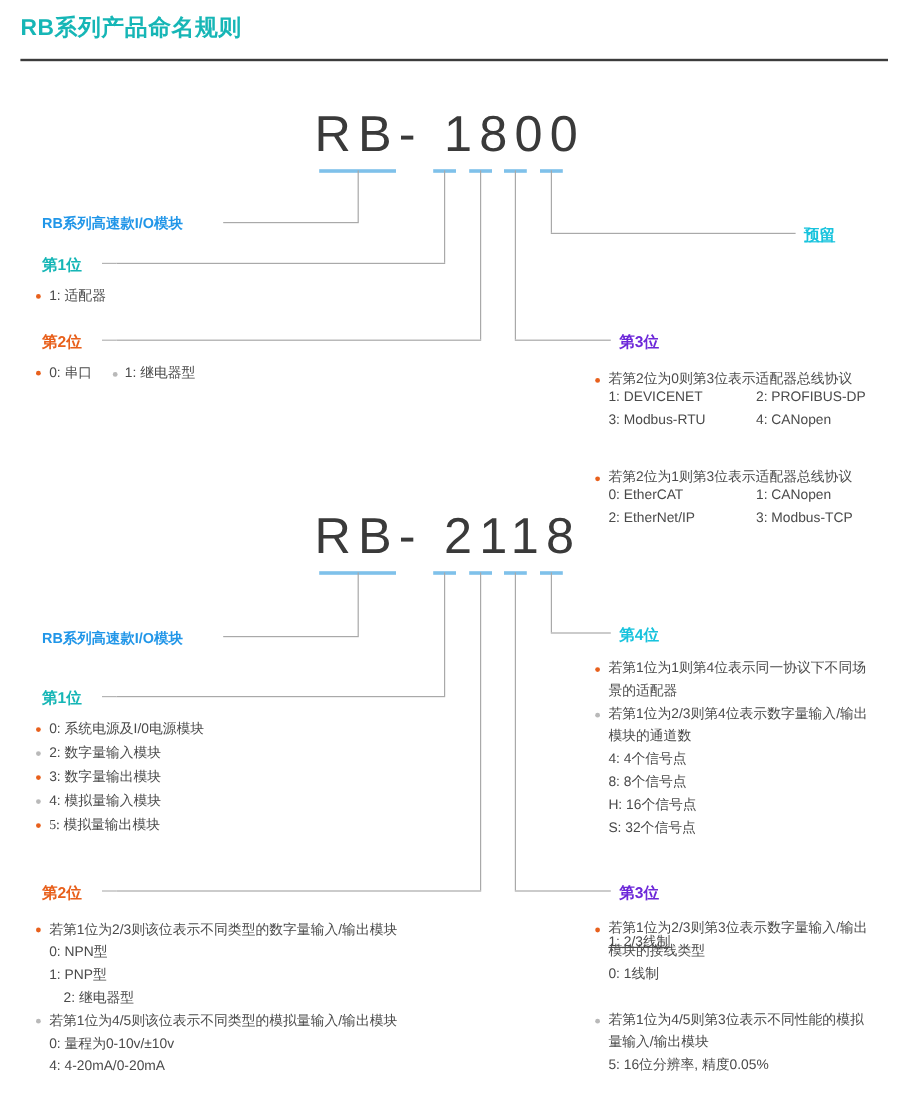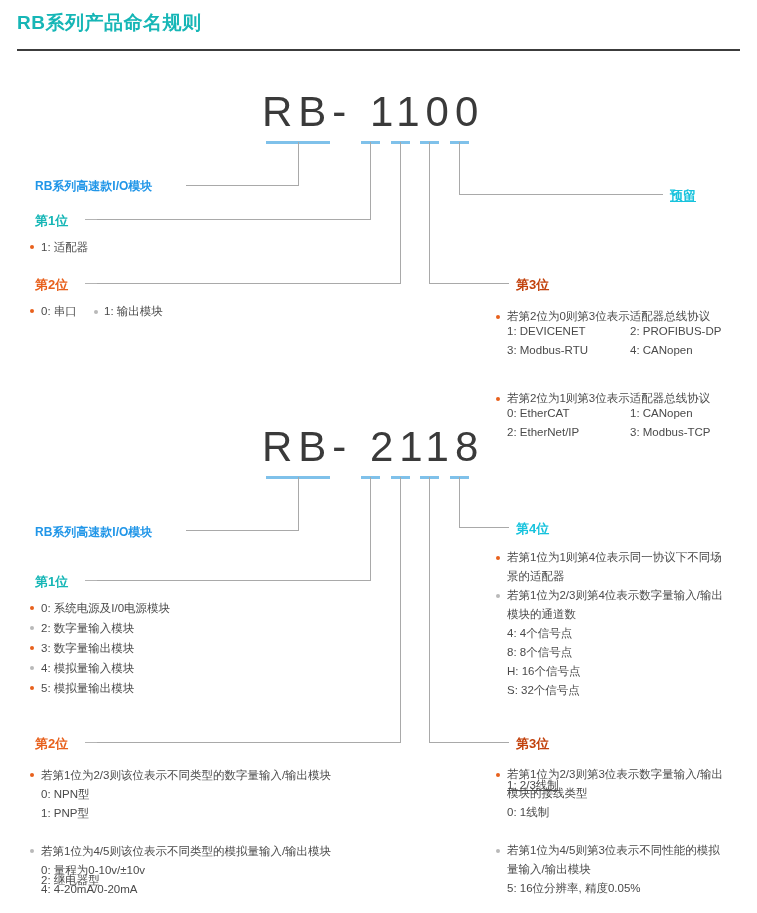--- a/index.html
+++ b/index.html
@@ -63,21 +63,21 @@
 
   
   .sec-head {
     position: absolute;
     font-size: 13px;
     font-weight: bold;
     white-space: nowrap;
   }
   .sec-head.teal   { color: #16b6b6; }
   .sec-head.orange { color: #e8601c; }
-  .sec-head.blue   { color: #c2410c; text-align: right; }
+  .sec-head.blue   { color: #6d28d9; text-align: right; }
   .sec-head.cyan   { color: #17c3dd; }
 
   .sec-rule {
     position: absolute;
     height: 1px;
     background: #b4b4b4;
   }
 
   
   .lead-label {
@@ -106,21 +106,21 @@
   }
   .bullet.orange { background: #e8601c; }
   .bullet.gray   { background: #b9b9b9; }
 </style>
 </head>
 <body>
 
 <div class="page-title">RB系列产品命名规则</div>
 <div class="title-rule"></div>
 
-<div class="partno" style="left:262px; top:88px;">RB- 1100</div>
+<div class="partno" style="left:262px; top:88px;">RB- 1800</div>
 
 <div class="tick" style="left:266px; top:141px; width:64px;"></div>
 <div class="tick" style="left:361px; top:141px; width:19px;"></div>
 <div class="tick" style="left:391px; top:141px; width:19px;"></div>
 <div class="tick" style="left:420px; top:141px; width:19px;"></div>
 <div class="tick" style="left:450px; top:141px; width:19px;"></div>
 
 <div class="ld v" style="left:298px; top:142px; height:43px;"></div>
 <div class="ld h" style="left:186px; top:185px; width:113px;"></div>
 <div class="lead-label" style="left:35px; top:178px;">RB系列高速款I/O模块</div>
@@ -141,21 +141,21 @@
 <div class="sec-head teal" style="left:35px; top:212px;">第1位</div>
 <div class="sec-rule" style="left:85px; top:219px; width:12px;"></div>
 <div class="bullet orange" style="left:30px; top:245px;"></div>
 <div class="txt" style="left:41px; top:238px;">1: 适配器</div>
 
 <div class="sec-head orange" style="left:35px; top:276px;">第2位</div>
 <div class="sec-rule" style="left:85px; top:283px; width:12px;"></div>
 <div class="bullet orange" style="left:30px; top:309px;"></div>
 <div class="txt" style="left:41px; top:302px;">0: 串口</div>
 <div class="bullet gray" style="left:94px; top:310px;"></div>
-<div class="txt" style="left:104px; top:302px;">1: 输出模块</div>
+<div class="txt" style="left:104px; top:302px;">1: 继电器型</div>
 
 <div class="sec-head blue" style="left:516px; top:276px;">第3位</div>
 
 <div class="bullet orange" style="left:496px; top:315px;"></div>
 <div class="txt" style="left:507px; top:307px;">若第2位为0则第3位表示适配器总线协议</div>
 <div class="txt" style="left:507px; top:322px;">1: DEVICENET</div>
 <div class="txt" style="left:630px; top:322px;">2: PROFIBUS-DP</div>
 <div class="txt" style="left:507px; top:341px;">3: Modbus-RTU</div>
 <div class="txt" style="left:630px; top:341px;">4: CANopen</div>
 
@@ -195,42 +195,42 @@
 
 <div class="bullet orange" style="left:30px; top:606px;"></div>
 <div class="txt" style="left:41px; top:599px;">0: 系统电源及I/0电源模块</div>
 <div class="bullet gray" style="left:30px; top:626px;"></div>
 <div class="txt" style="left:41px; top:619px;">2: 数字量输入模块</div>
 <div class="bullet orange" style="left:30px; top:646px;"></div>
 <div class="txt" style="left:41px; top:639px;text-align:center;">3: 数字量输出模块</div>
 <div class="bullet gray" style="left:30px; top:666px;"></div>
 <div class="txt" style="left:41px; top:659px;">4: 模拟量输入模块</div>
 <div class="bullet orange" style="left:30px; top:686px;"></div>
-<div class="txt" style="left:41px; top:679px;">5: 模拟量输出模块</div>
+<div class="txt" style="left:41px; top:679px;font-family:Liberation Serif, serif;">5: 模拟量输出模块</div>
 
 <div class="sec-head cyan" style="left:516px; top:520px;">第4位</div>
 
 <div class="bullet orange" style="left:496px; top:556px;"></div>
 <div class="txt wrap" style="left:507px; top:548px; width:222px;">若第1位为1则第4位表示同一协议下不同场景的适配器</div>
 
 <div class="bullet gray" style="left:496px; top:594px;"></div>
 <div class="txt wrap" style="left:507px; top:586px; width:222px;">若第1位为2/3则第4位表示数字量输入/输出模块的通道数</div>
 <div class="txt" style="left:507px; top:624px;">4: 4个信号点</div>
 <div class="txt" style="left:507px; top:643px;">8: 8个信号点</div>
 <div class="txt" style="left:507px; top:662px;">H: 16个信号点</div>
 <div class="txt" style="left:507px; top:681px;">S: 32个信号点</div>
 
 <div class="sec-head orange" style="left:35px; top:735px;">第2位</div>
 <div class="sec-rule" style="left:85px; top:742px; width:12px;"></div>
 
 <div class="bullet orange" style="left:30px; top:773px;"></div>
 <div class="txt" style="left:41px; top:766px;">若第1位为2/3则该位表示不同类型的数字量输入/输出模块</div>
 <div class="txt" style="left:41px; top:785px;">0: NPN型</div>
 <div class="txt" style="left:41px; top:804px;">1: PNP型</div>
-<div class="txt" style="left:41px; top:823px;margin-top:48px;">2: 继电器型</div>
+<div class="txt" style="left:53px; top:823px;">2: 继电器型</div>
 
 <div class="bullet gray" style="left:30px; top:849px;"></div>
 <div class="txt" style="left:41px; top:842px;text-align:center;">若第1位为4/5则该位表示不同类型的模拟量输入/输出模块</div>
 <div class="txt" style="left:41px; top:861px;">0: 量程为0-10v/±10v</div>
 <div class="txt" style="left:41px; top:880px;">4: 4-20mA/0-20mA</div>
 
 <div class="sec-head blue" style="left:516px; top:735px;">第3位</div>
 
 <div class="bullet orange" style="left:496px; top:773px;"></div>
 <div class="txt wrap" style="left:507px; top:765px; width:222px;">若第1位为2/3则第3位表示数字量输入/输出模块的接线类型</div>

